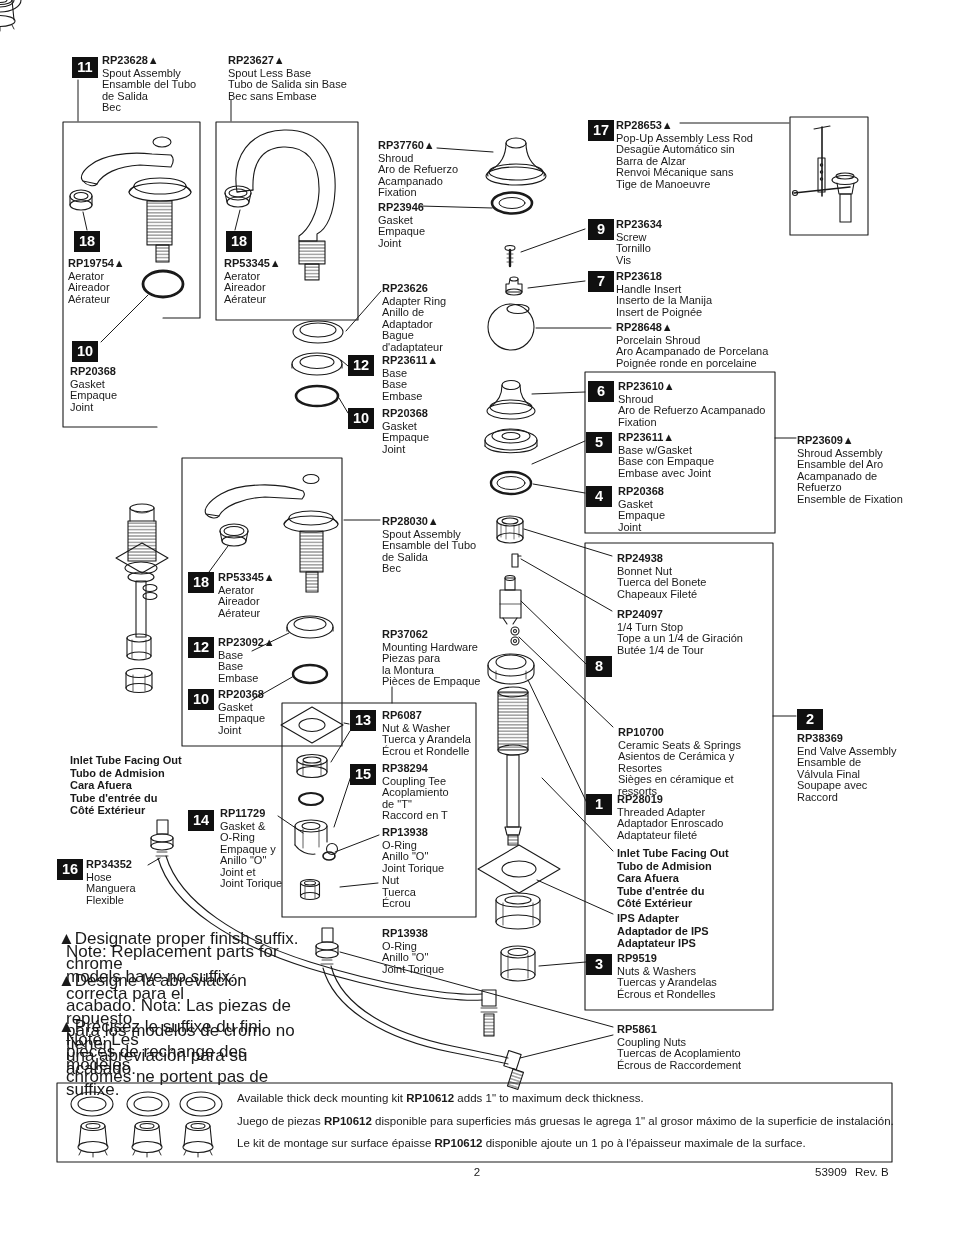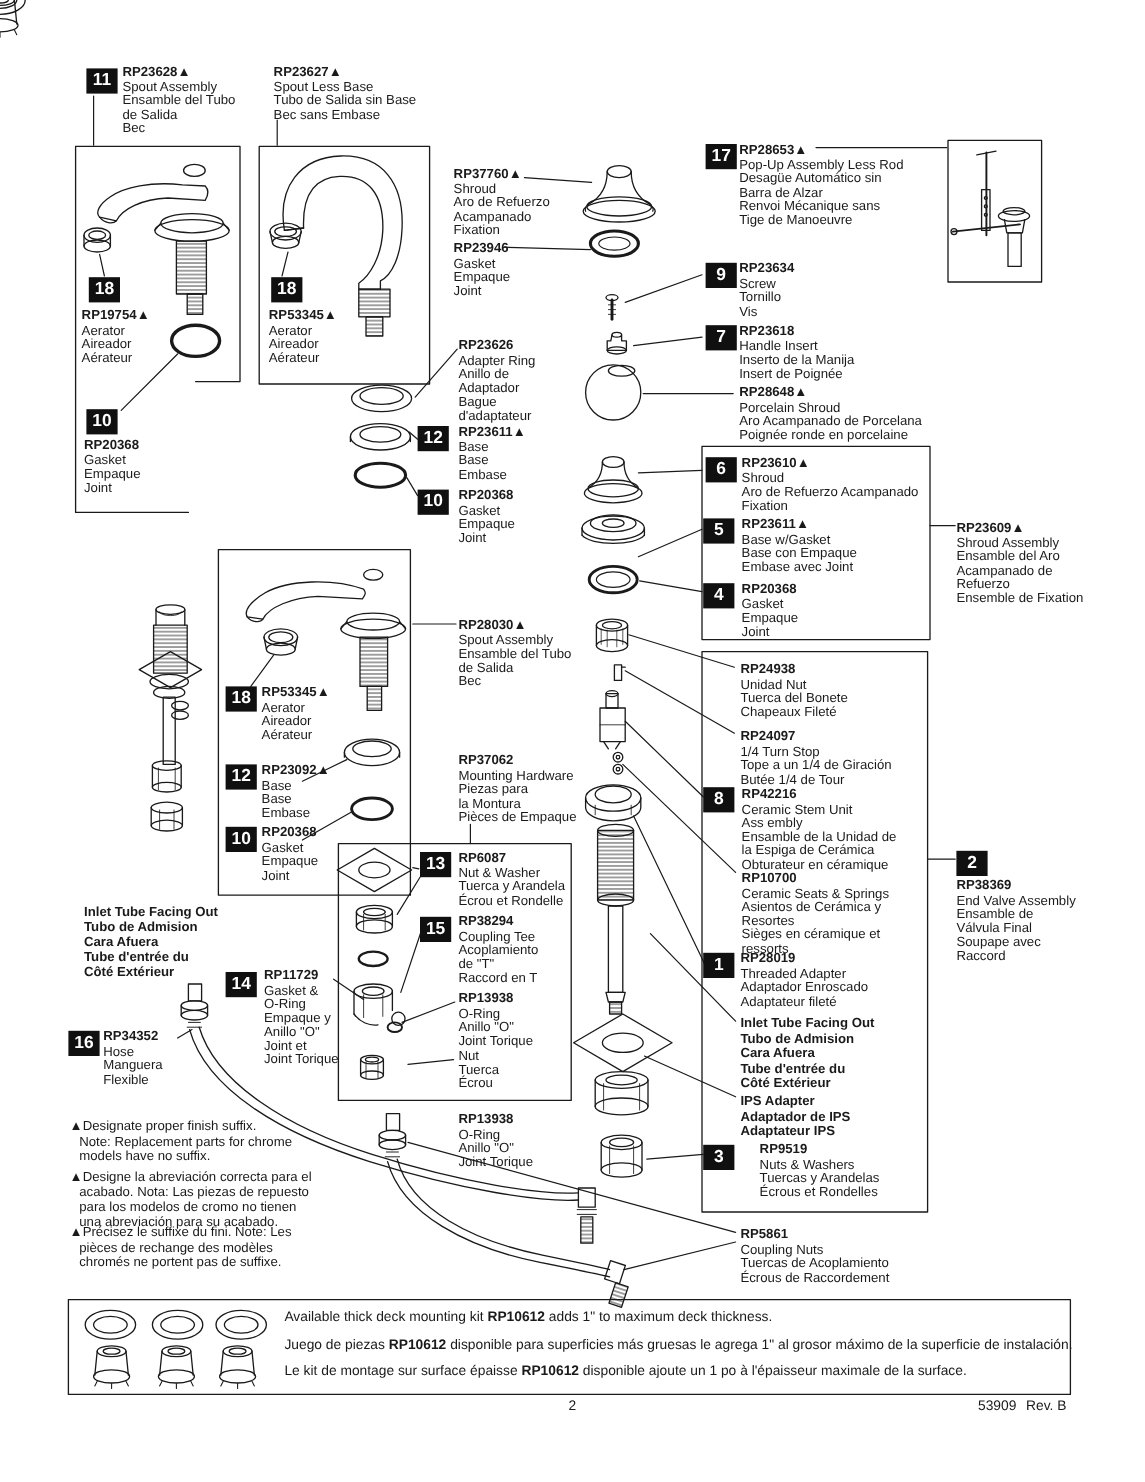--- a/index.html
+++ b/index.html
@@ -5,21 +5,21 @@
   html,body{margin:0;padding:0;background:#fff;}
   .page{position:relative;width:954px;height:1235px;background:#fff;overflow:hidden;
         font-family:"Liberation Sans",sans-serif;color:#1a1a1a;}
   svg.art{position:absolute;left:0;top:0;}
   .co{position:absolute;font-size:11px;line-height:11.5px;}
   .co .part{font-weight:bold;white-space:pre-line;}
   .co .desc{white-space:pre-line;margin-top:1px;}
   .co.boldall .desc{font-weight:bold;line-height:12.5px;}
   .num{position:absolute;width:26px;height:21px;background:#101010;color:#fff;font-weight:bold;
        font-size:14.5px;text-align:center;line-height:21px;}
-  .note{position:absolute;font-size:11px;line-height:12.5px;white-space:pre-line;
+  .note{position:absolute;font-size:17px;line-height:12.5px;white-space:pre-line;
         padding-left:8px;text-indent:-8px;width:240px;}
   .note b{font-weight:normal;}
   .fline{position:absolute;font-size:11.5px;line-height:14px;white-space:nowrap;}
   .fline b{font-weight:bold;}
   .pagefoot{position:absolute;font-size:11.5px;text-align:right;}
 </style>
 </head>
 <body>
 
 <div class="page">
@@ -482,37 +482,29 @@
 <div class="co" style="left:797px;top:435px">
   <div class="part">RP23609▲</div>
   <div class="desc">Shroud Assembly
 Ensamble del Aro
 Acampanado de
 Refuerzo
 Ensemble de Fixation</div>
 </div>
 <div class="co" style="left:617px;top:553px">
   <div class="part">RP24938</div>
-  <div class="desc">Unidad Nut
+  <div class="desc">Bonnet Nut
 Tuerca del Bonete
 Chapeaux Fileté</div>
 </div>
 <div class="co" style="left:617px;top:609px">
   <div class="part">RP24097</div>
   <div class="desc">1/4 Turn Stop
 Tope a un 1/4 de Giración
 Butée 1/4 de Tour</div>
-</div>
-<div class="co" style="left:618px;top:657px">
-  <div class="part">RP42216</div>
-  <div class="desc">Ceramic Stem Unit
-Ass embly
-Ensamble de la Unidad de
-la Espiga de Cerámica
-Obturateur en céramique</div>
 </div>
 <div class="co" style="left:618px;top:727px">
   <div class="part">RP10700</div>
   <div class="desc">Ceramic Seats &amp; Springs
 Asientos de Cerámica y
 Resortes
 Sièges en céramique et
 ressorts</div>
 </div>
 <div class="co" style="left:617px;top:794px">
@@ -526,21 +518,21 @@
 Tubo de Admision
 Cara Afuera
 Tube d'entrée du
 Côté Extérieur</div>
 </div>
 <div class="co boldall" style="left:617px;top:911px">
   <div class="desc">IPS Adapter
 Adaptador de IPS
 Adaptateur IPS</div>
 </div>
-<div class="co" style="left:633px;top:953px">
+<div class="co" style="left:617px;top:953px">
   <div class="part">RP9519</div>
   <div class="desc">Nuts &amp; Washers
 Tuercas y Arandelas
 Écrous et Rondelles</div>
 </div>
 <div class="co" style="left:797px;top:733px">
   <div class="part">RP38369</div>
   <div class="desc">End Valve Assembly
 Ensamble de
 Válvula Final

